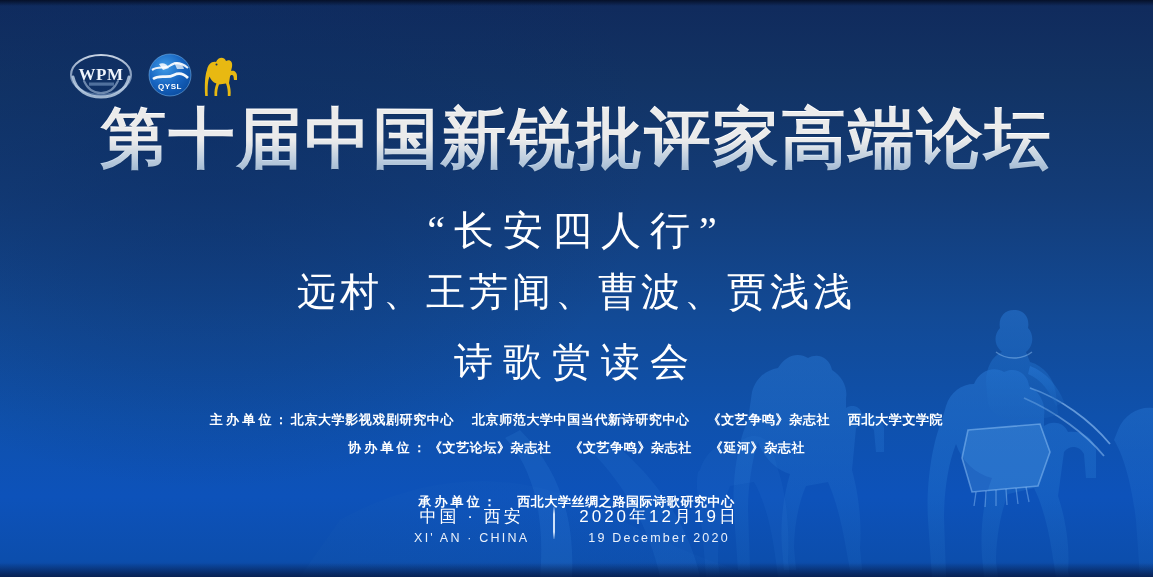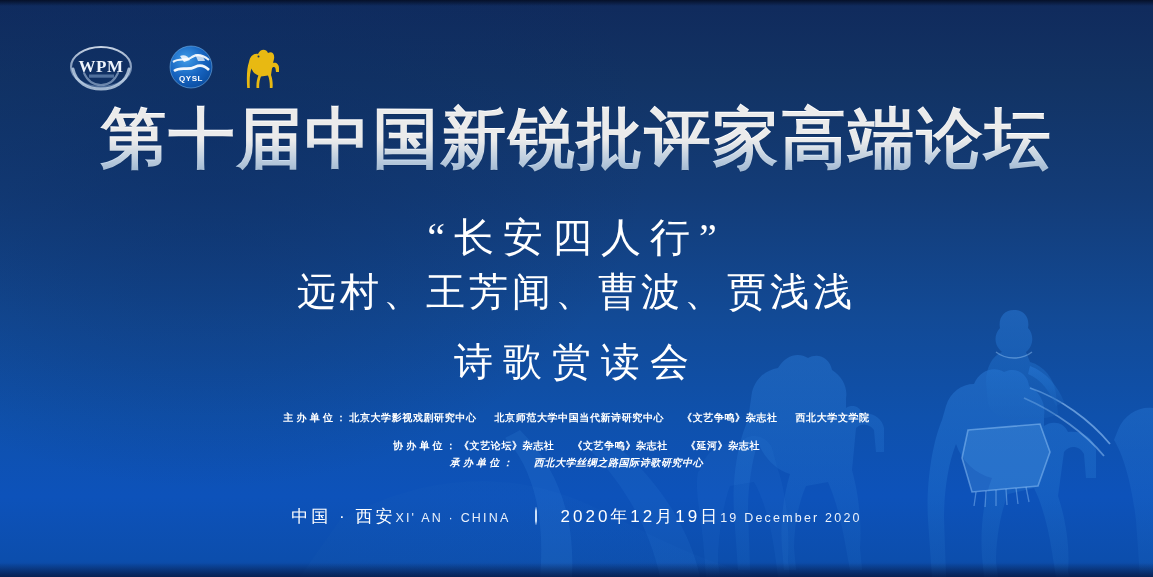--- a/index.html
+++ b/index.html
@@ -46,24 +46,24 @@
   #bgArt {
     position: absolute;
     left: 0; top: 0; width: 100%; height: 100%;
     pointer-events: none;
   }
 
   
   #logos {
     position: absolute;
     left: 62px;
-    top: 44px;
+    top: 52px;
     display: flex;
     align-items: center;
-    gap: 28px;
+    gap: 7px;
     height: 50px;
   }
   .logo { position: relative; }
 
   
   .center { position: absolute; left: 0; width: 100%; text-align: center; }
 
   #mainTitle {
     top: 103px;
     font-size: 66px;
@@ -71,21 +71,21 @@
     font-weight: bold;
     letter-spacing: 2px;
     color: #ffffff;
     background: linear-gradient(180deg,#ffffff 0%,#ffffff 52%,#cfe0f2 78%,#a9c4e2 100%);
     -webkit-background-clip: text;
     background-clip: text;
     -webkit-text-fill-color: transparent;
     text-shadow: 0 1px 0 rgba(0,0,0,.08);
   }
   #subTitle {
-    top: 210px;
+    top: 203px;
     font-size: 40px;
     letter-spacing: 9px;
     color: #ffffff;
     font-weight: 500;
   }
   #names {
     top: 265px;
     font-size: 39px;
     letter-spacing: 4px;
     color: #ffffff;
@@ -94,43 +94,44 @@
   #eventName {
     top: 335px;
     font-size: 39px;
     letter-spacing: 10px;
     color: #ffffff;
     font-weight: 500;
   }
 
   .org-line {
     color: #ffffff;
-    font-size: 10px;
+    font-size: 13px;
     font-weight: bold;
     letter-spacing: .6px;
     white-space: nowrap;
   }
   #org1 { top: 411px; }
   #org2 { top: 439px; }
-  #org3 { top: 456px; font-style: italic; }
+  #org3 { top: 493px; }
   .org-label { letter-spacing: 3.2px; }
   .org-gap { display: inline-block; width: 18px; }
 
   
   #footer {
     position: absolute;
     left: 0; width: 100%;
     top: 505px;
     display: flex;
     justify-content: center;
     align-items: stretch;
     gap: 0;
   }
   .foot-col {
     display: flex;
+    flex-direction: column;
     align-items: center;
     justify-content: center;
     color: #ffffff;
     padding: 0 24px;
   }
   .foot-cn {
     font-size: 17px;
     letter-spacing: 3px;
     font-family: "Liberation Sans", "DejaVu Sans", sans-serif;
     margin-bottom: 3px;

